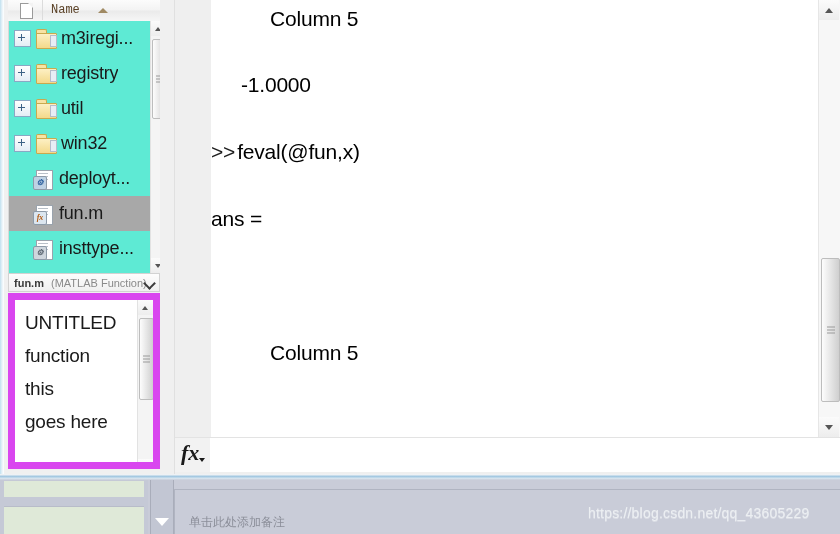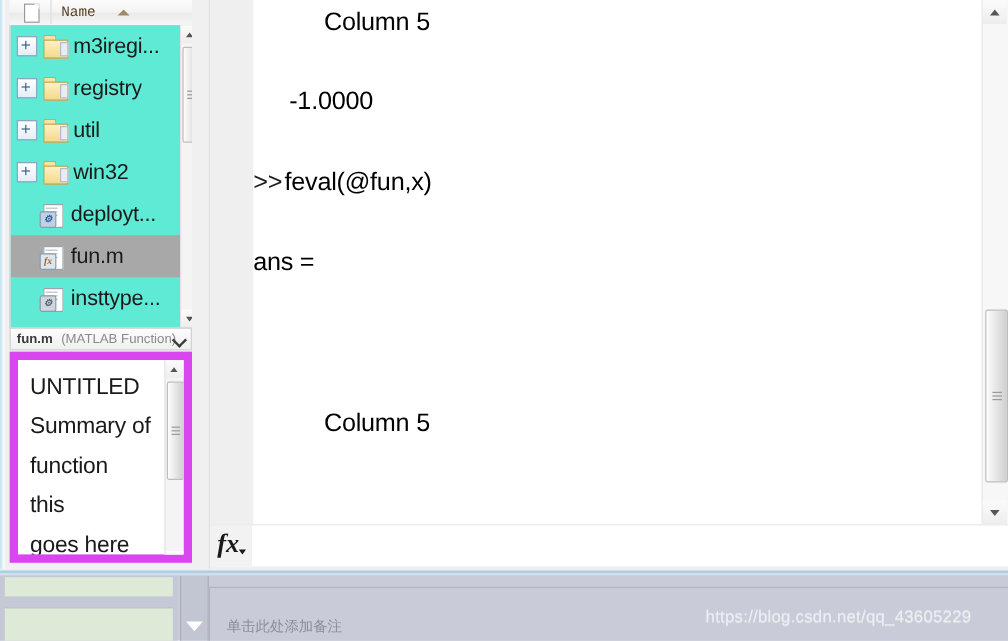--- a/index.html
+++ b/index.html
@@ -510,21 +510,20 @@
 
       <div class="fn-combo">
         <span class="nm">fun.m</span>
         <span class="ty">(MATLAB Function)</span>
         <span class="chev"></span>
       </div>
 
       <div class="help-pane">
         <div class="help-text">
           <div>UNTITLED</div>
-          <div>Summary of</div>
           <div>function</div>
           <div>this</div>
           <div>goes here</div>
         </div>
         <div class="help-scroll">
           <div class="sb-arrow-up">
               <div class="tri"></div>
             </div>
           <div class="sb-thumb" style="top:18px;height:80px;">
             <div class="grip"></div>

